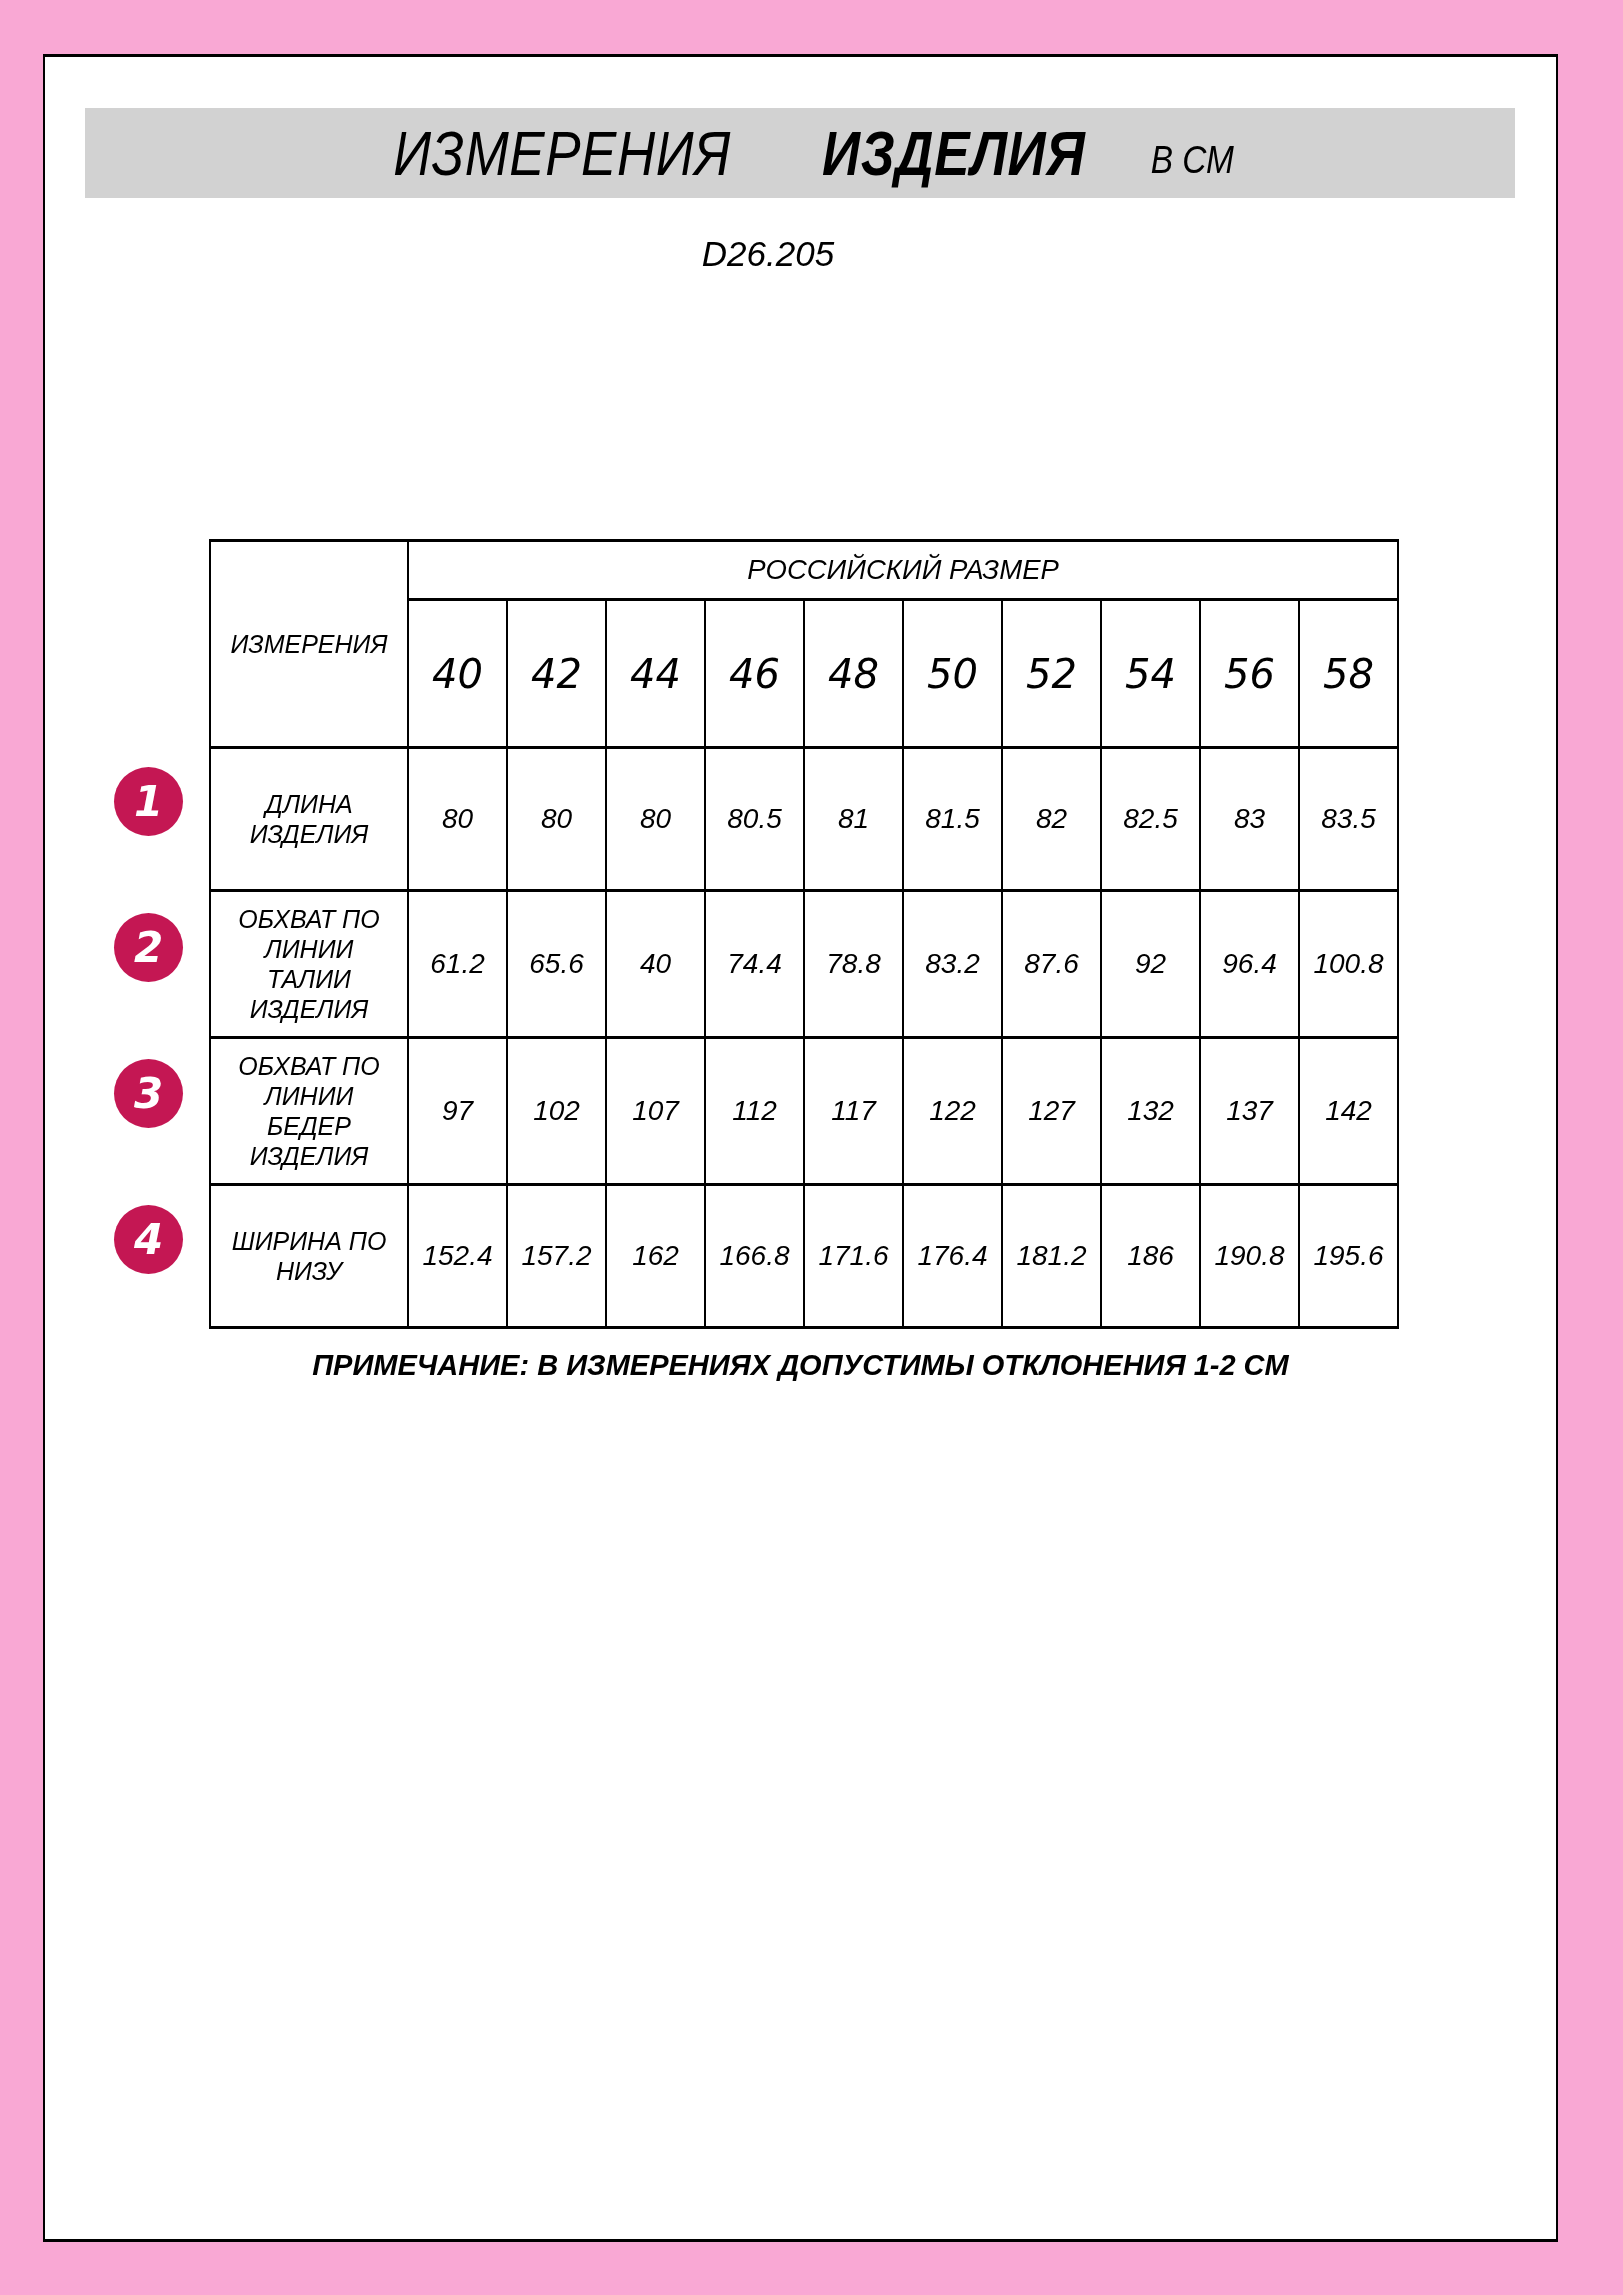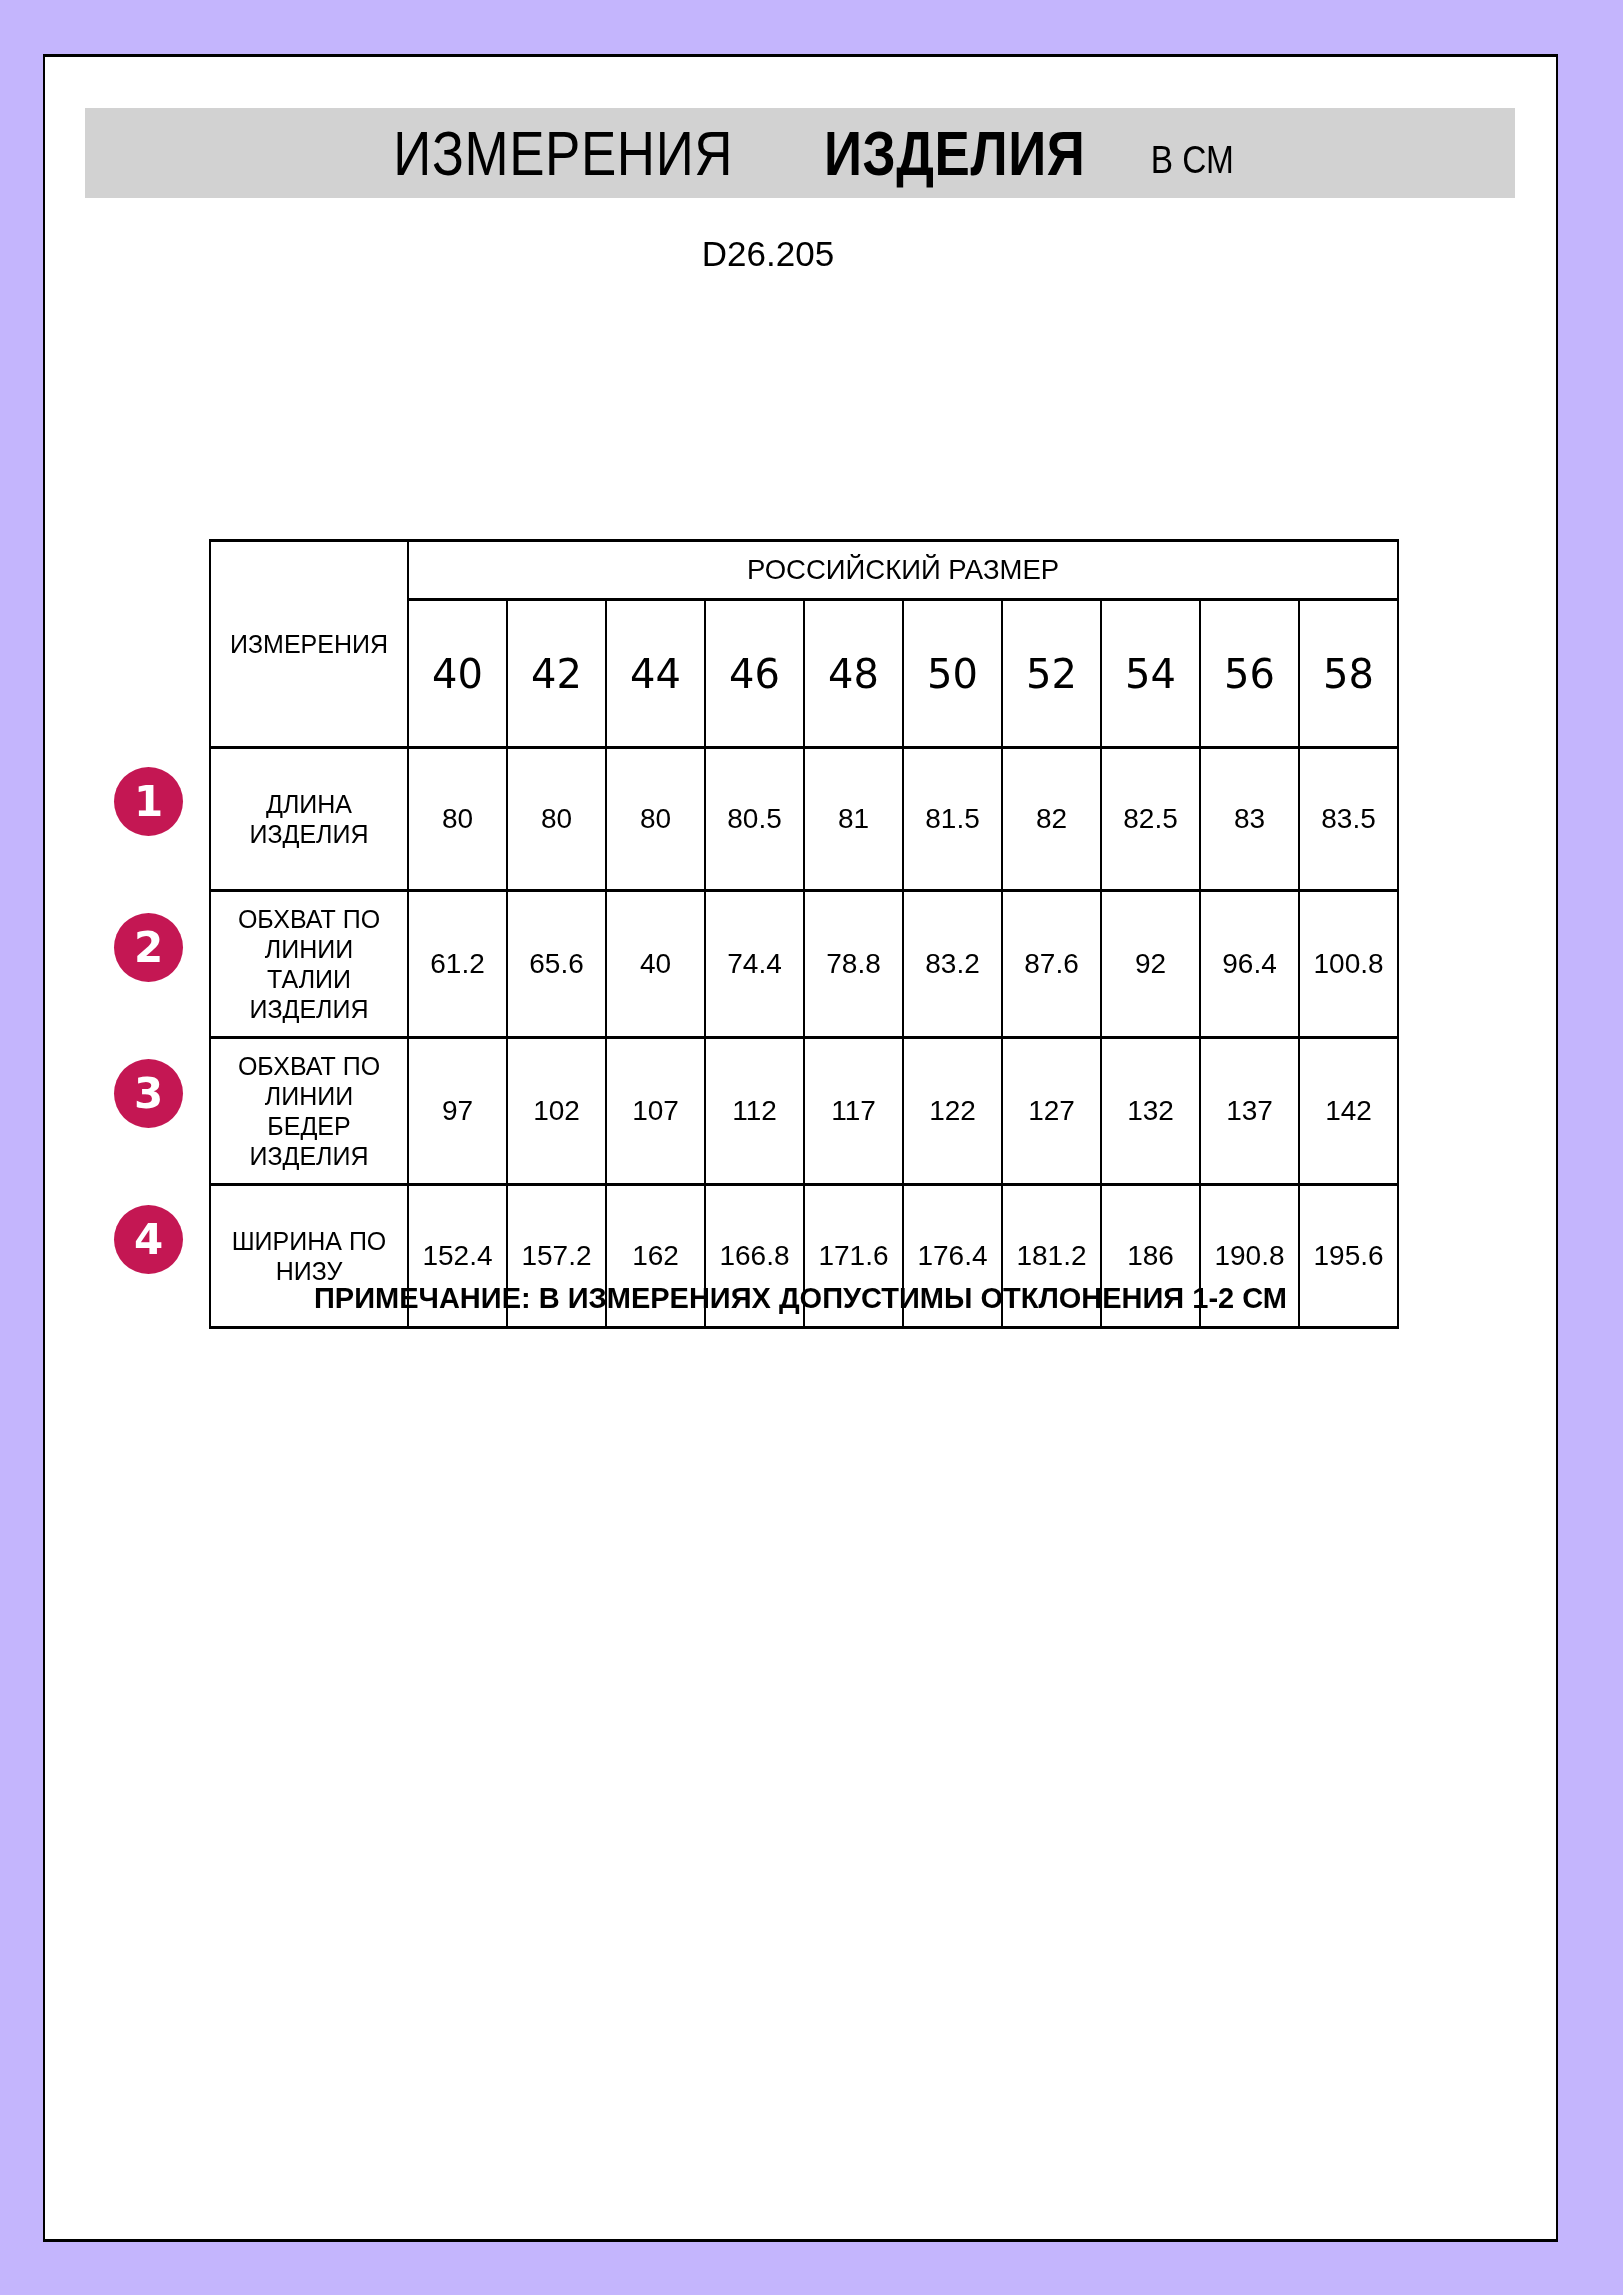--- a/index.html
+++ b/index.html
@@ -3,22 +3,23 @@
 <meta charset="utf-8">
 <style>
   * { margin: 0; padding: 0; box-sizing: border-box; }
   html, body { background: #ffffff; }
   body { font-family: "Liberation Sans", sans-serif; color: #000; }
 
   .page {
     position: relative;
     width: 1623px;
     height: 2295px;
-    background: #c4b5fd;
+    background: #f9a8d4;
     overflow: hidden;
+    font-style: italic;
   }
 
   .frame {
     position: absolute;
     left: 43px; top: 54px;
     width: 1515px; height: 2188px;
     border: solid #000;
     border-width: 3.3px 2px 3.3px 2px;
     background: #fff;
   }
@@ -117,21 +118,21 @@
     font-size: 42px;
     font-weight: bold;
   }
   .badge-1 { top: 767px; }
   .badge-2 { top: 913px; }
   .badge-3 { top: 1059px; }
   .badge-4 { top: 1205px; }
 
   .note {
     position: absolute;
-    left: 43px; top: 1282px;
+    left: 43px; top: 1349px;
     width: 1515px;
     text-align: center;
     font-size: 29px;
     font-weight: bold;
   }
 </style>
 </head>
 <body>
 
 <div class="page">

